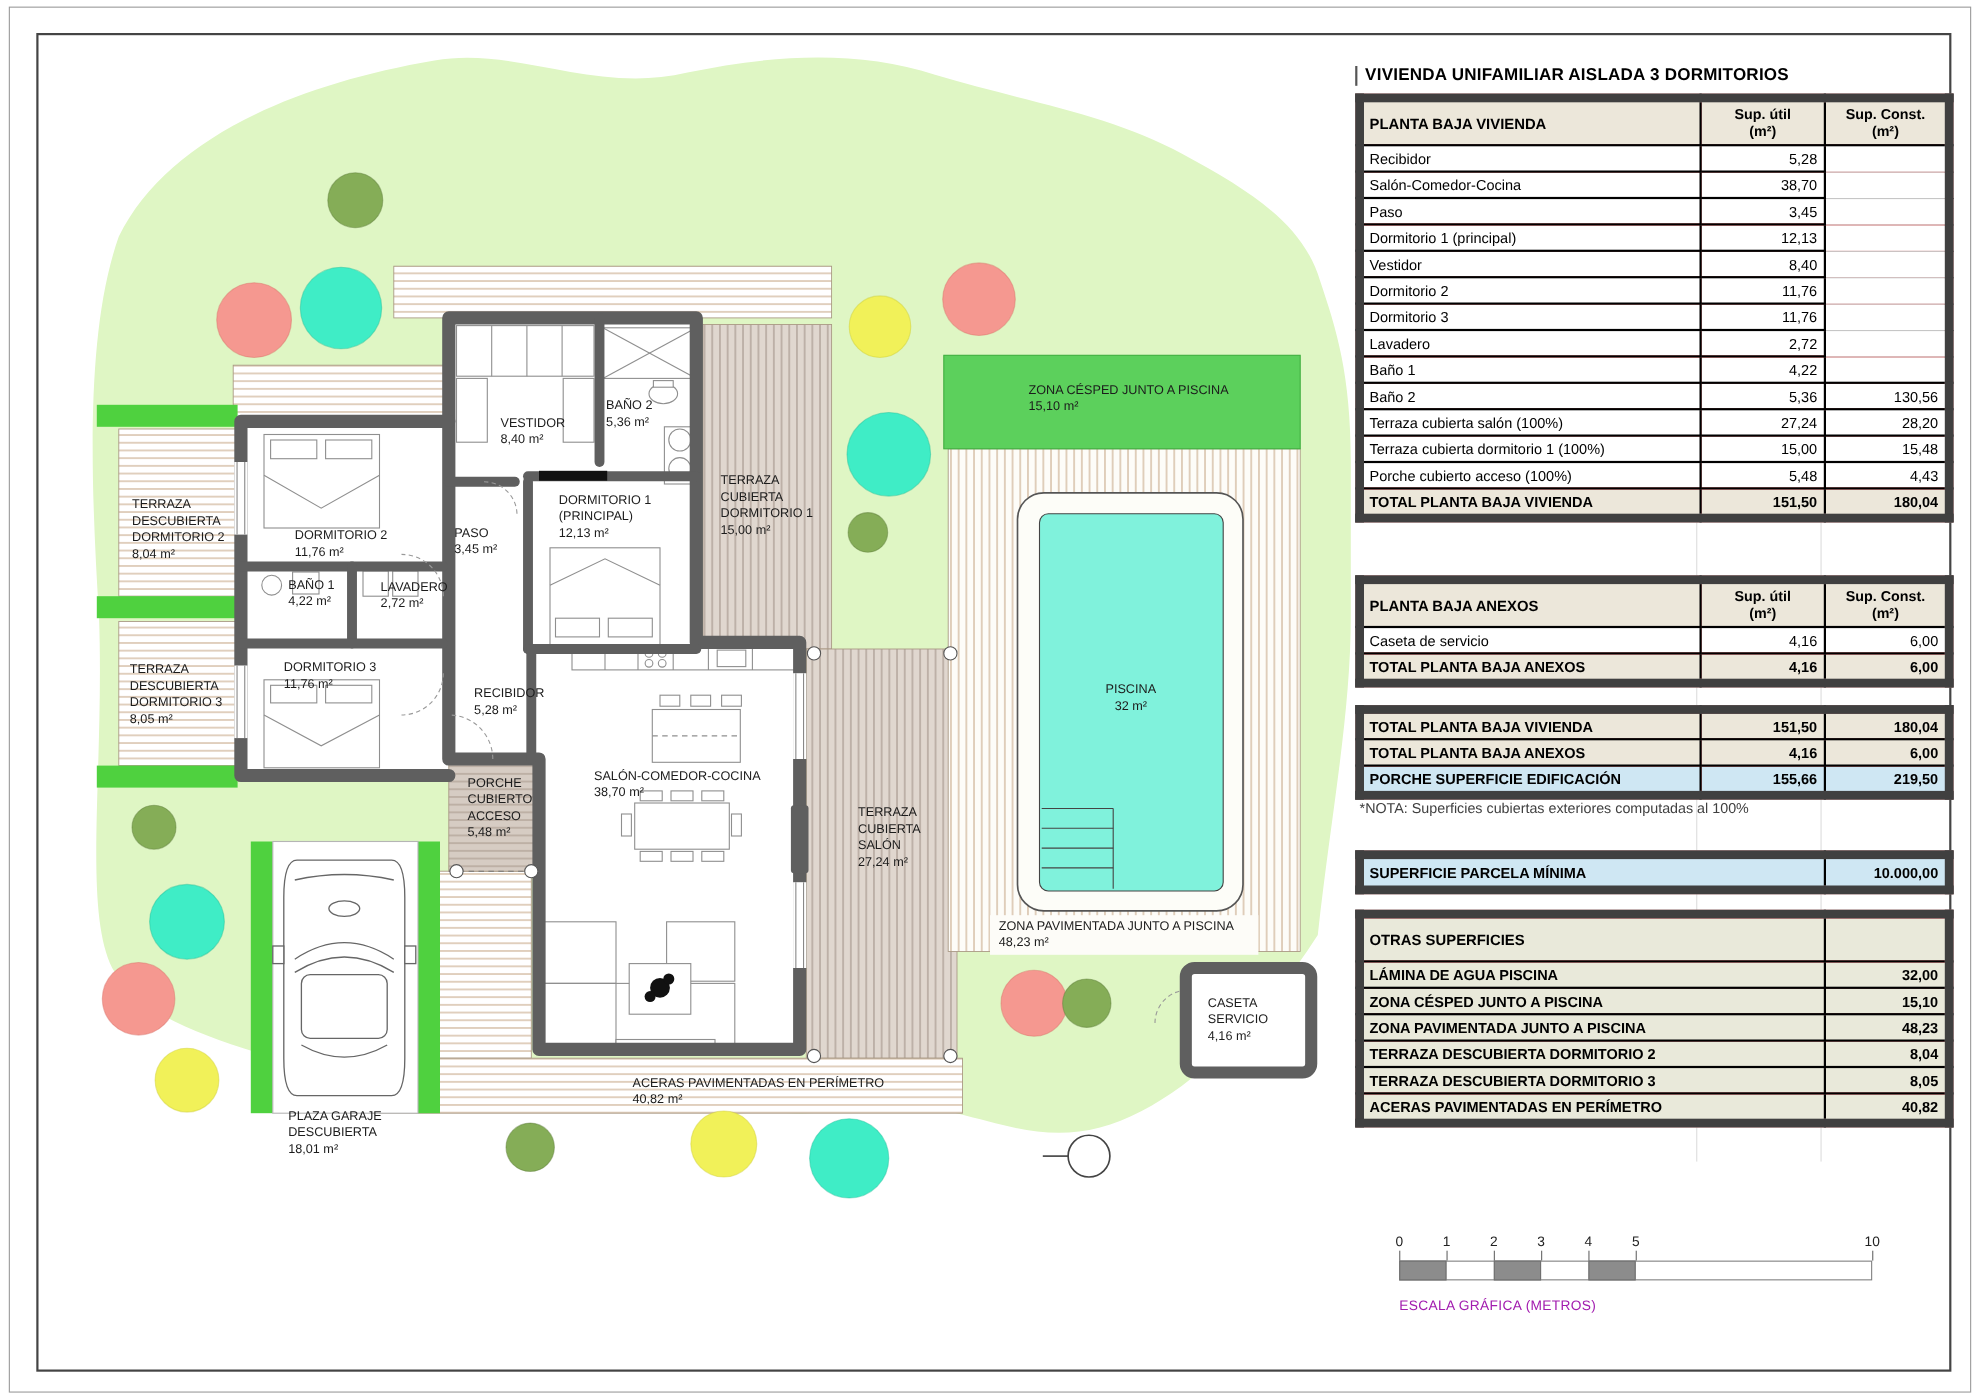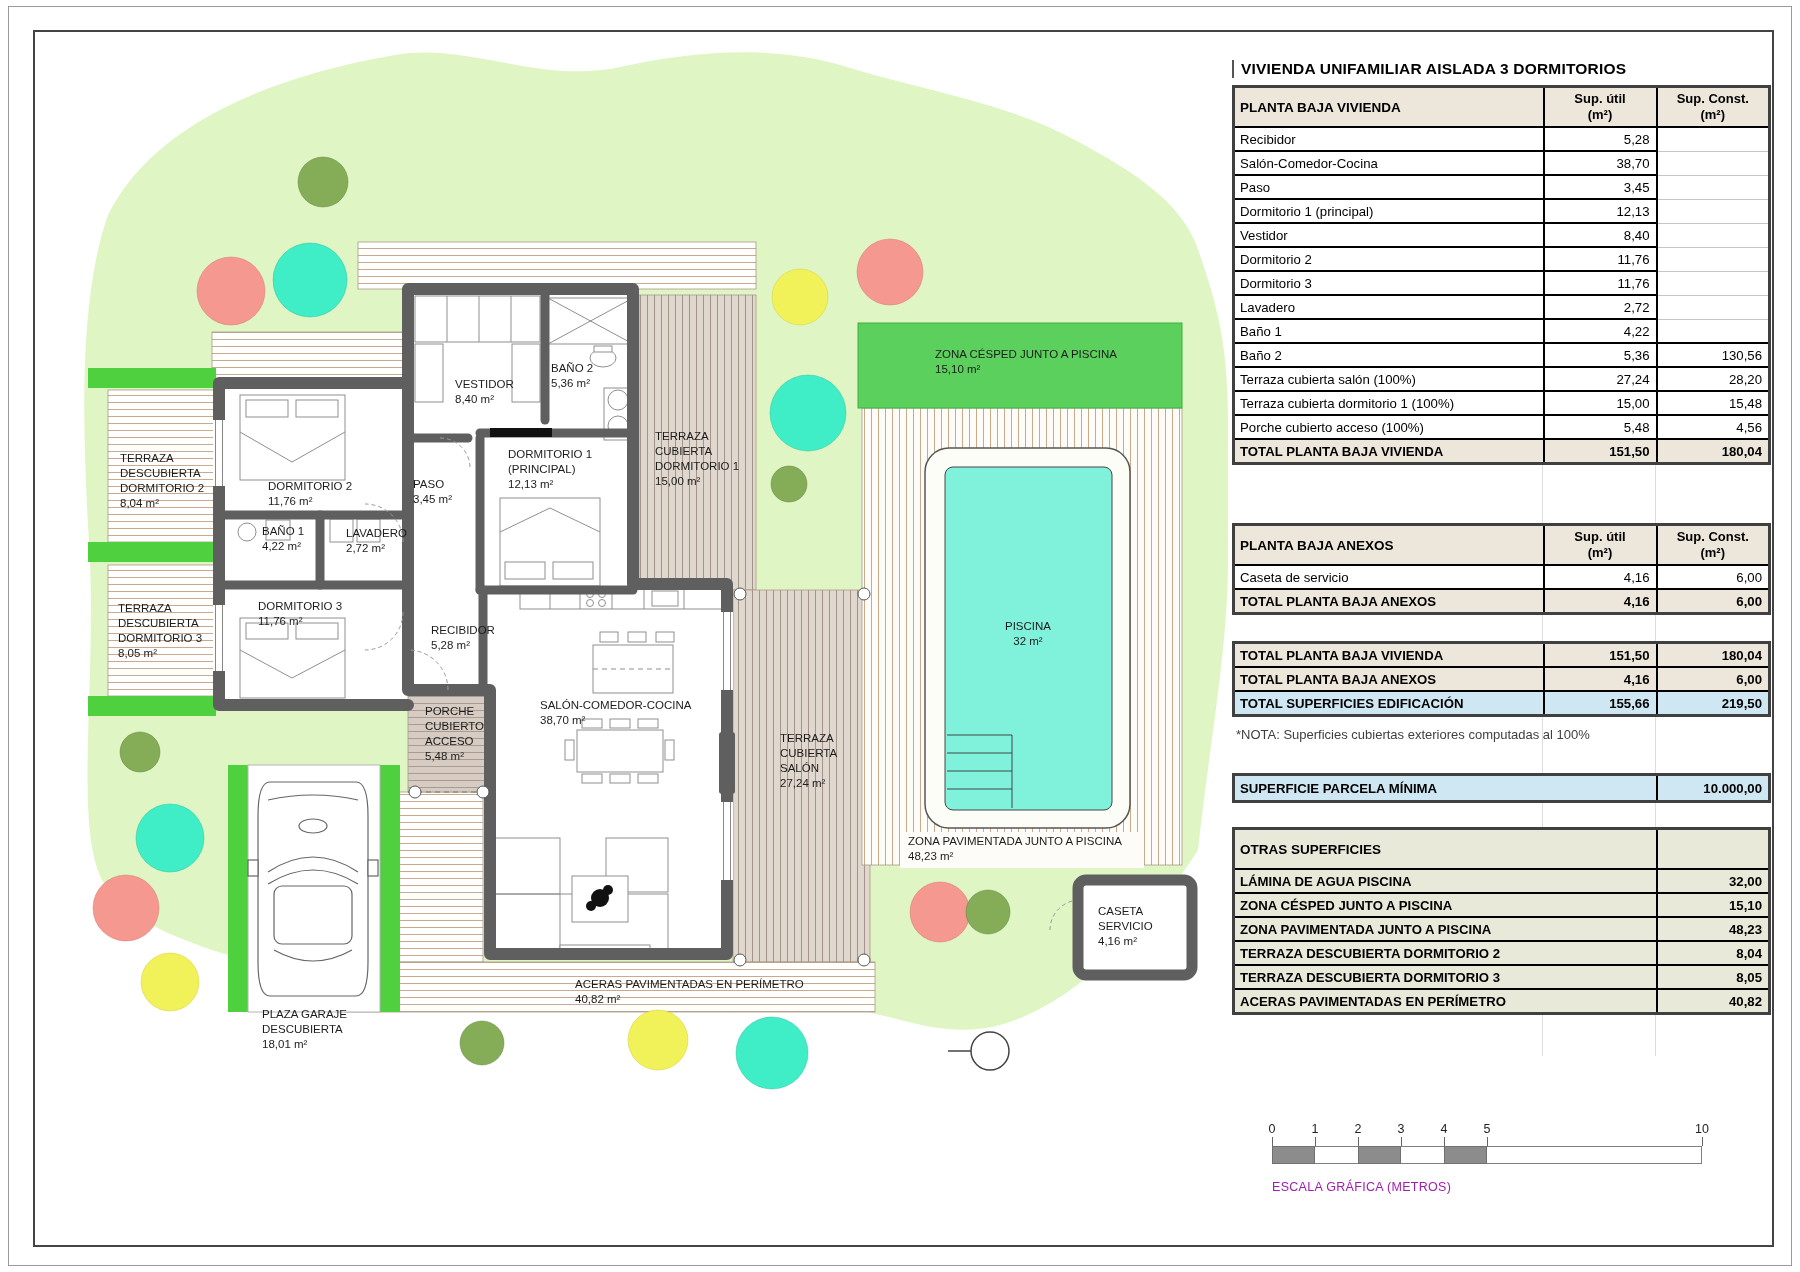--- a/index.html
+++ b/index.html
@@ -6,21 +6,21 @@
   .sheet{position:relative;width:1800px;height:1272px;background:#fff;overflow:hidden;
          font-family:"Liberation Sans",sans-serif;}
   .frame-outer{position:absolute;left:8px;top:6px;width:1782px;height:1258px;border:1px solid #9a9a9a;}
   .frame-inner{position:absolute;left:33px;top:30px;width:1737px;height:1213px;border:2px solid #444;}
   .plan-svg{position:absolute;left:0;top:0;}
   .panel{position:absolute;left:1232px;top:36px;width:538px;height:1000px;}
   .colguide{position:absolute;top:50px;height:970px;width:1px;background:#ddd;}
   .doc-title{position:absolute;left:0;top:0;font-size:15.5px;font-weight:bold;color:#000;
              border-left:2px solid #555;padding-left:7px;letter-spacing:.2px;white-space:nowrap;margin-top:24px;}
   table.t{border-collapse:collapse;table-layout:fixed;width:536px;position:absolute;left:0;background:#fca5a5;
-          border:3px solid #404040;}
+          border:8px solid #404040;}
   .t td,.t th{border:2px solid #000;font-size:13.2px;overflow:hidden;white-space:nowrap;color:#000;}
   .t th.hl{background:#ece7da;height:36px;font-weight:bold;text-align:left;padding:0 5px;font-size:13.5px;}
   .t th.hn{background:#ece7da;height:36px;font-weight:bold;text-align:center;font-size:13px;line-height:1.2;}
   .t td{height:22px;background:#fff;}
   .t td.label{text-align:left;padding:0 5px;}
   .t td.num{text-align:right;padding:0 6px;}
   .t tr.total td{background:#ece7da;font-weight:bold;}
   .t td.lt{border-top:1px solid #c6c6c6;border-bottom:1px solid #c6c6c6;}
   .t tr.beige td{background:#ece7da;font-weight:bold;}
   .t tr.blue td{background:#cfe7f3;font-weight:bold;}
@@ -384,21 +384,21 @@
             <td class="num">28,20</td>
           </tr>
           <tr>
             <td class="label">Terraza cubierta dormitorio 1 (100%)</td>
             <td class="num">15,00</td>
             <td class="num">15,48</td>
           </tr>
           <tr>
             <td class="label">Porche cubierto acceso (100%)</td>
             <td class="num">5,48</td>
-            <td class="num">4,56</td>
+            <td class="num">4,43</td>
           </tr>
         </tbody>
       <tfoot>
           <tr class="total">
         <td class="label">TOTAL PLANTA BAJA VIVIENDA</td>
         <td class="num">151,50</td>
         <td class="num">180,04</td>
       </tr>
         </tfoot>
     </table>
@@ -443,21 +443,21 @@
             <td class="label">TOTAL PLANTA BAJA VIVIENDA</td>
             <td class="num">151,50</td>
             <td class="num">180,04</td>
           </tr>
           <tr class="beige">
             <td class="label">TOTAL PLANTA BAJA ANEXOS</td>
             <td class="num">4,16</td>
             <td class="num">6,00</td>
           </tr>
           <tr class="blue">
-            <td class="label">TOTAL SUPERFICIES EDIFICACIÓN</td>
+            <td class="label">PORCHE SUPERFICIE EDIFICACIÓN</td>
             <td class="num">155,66</td>
             <td class="num">219,50</td>
           </tr>
         </tbody>
     </table>
 
     <div class="nota" style="top:691px">*NOTA: Superficies cubiertas exteriores computadas al 100%</div>
 
     <table class="t parcela" style="top:737px">
       <colgroup>

